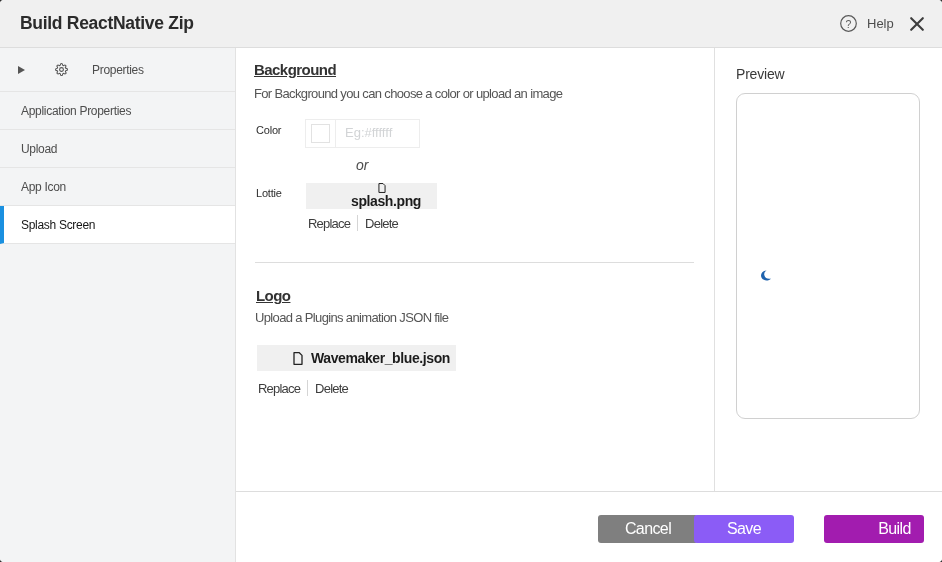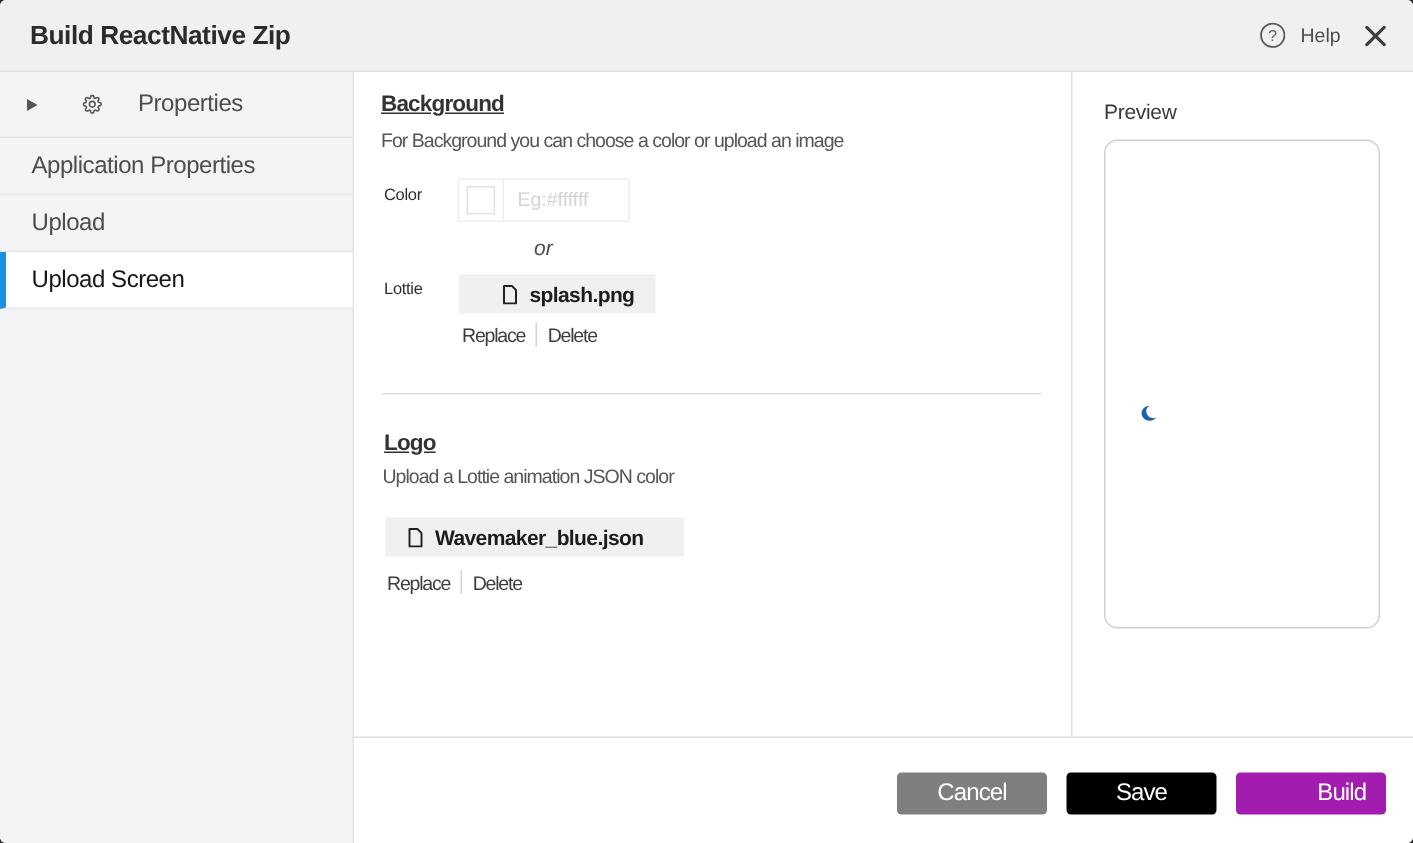--- a/index.html
+++ b/index.html
@@ -9,21 +9,21 @@
 
   
   .hdr { position:absolute; top:0; left:0; width:942px; height:48px; background:#f0f0f0; border-bottom:1px solid #ddd; }
   .hdr h1 { position:absolute; left:20px; top:13px; font-size:17.5px; font-weight:700; color:#2b2b2b; letter-spacing:-0.3px; }
   .help { position:absolute; left:840px; top:15px; display:flex; align-items:center; color:#4d4d4d; font-size:13px; }
   .help svg { margin-right:10px; }
   .closex { position:absolute; left:910px; top:17px; }
 
   
   .side { position:absolute; top:48px; left:0; width:236px; bottom:0; background:#f3f4f5; border-right:1px solid #e2e2e2; }
-  .srow { position:relative; border-bottom:1px solid #e5e5e5; color:#4d4d4d; font-size:16px; letter-spacing:-0.3px; display:flex; align-items:center; padding-left:21px;gap:19px; }
+  .srow { position:relative; border-bottom:1px solid #e5e5e5; color:#4d4d4d; font-size:12px; letter-spacing:-0.3px; display:flex; align-items:center; padding-left:21px;gap:19px; }
   .srow.props { height:44px; padding-left:18px; }
   .srow.item { height:38px; }
   .srow.sel { background:#fff; color:#161616; border-left:4px solid #1a90e0; padding-left:17px; }
   .caret { width:0; height:0; border-left:7px solid #555; border-top:4.5px solid transparent; border-bottom:4.5px solid transparent; margin-right:11px; }
   .gear { margin-right:5px; }
 
   
   h2 { font-size:15px; font-weight:700; color:#333; letter-spacing:-0.55px;text-decoration:underline; }
   .desc { font-size:13px; color:#555; letter-spacing:-0.65px; }
   .flbl { font-size:11px; color:#2e2e2e; letter-spacing:-0.2px; }
@@ -45,21 +45,21 @@
   .links .sep { width:1px; height:16px; background:#d5d5d5; margin:0 7px; }
 
   
   .prevttl { position:absolute; left:736px; top:66px; font-size:14px; color:#3a3a3a; letter-spacing:-0.2px; }
   .phone { position:absolute; left:736px; top:93px; width:184px; height:326px; border:1px solid #d0d0d0; border-radius:9px; background:#fff; }
 
   
   .foot { position:absolute; left:236px; right:0; top:491px; bottom:0; background:#fff; border-top:1px solid #ddd; }
   .btn { position:absolute; top:515px; height:28px; width:100px; border-radius:3px; color:#fff; font-size:16px; text-align:center; line-height:27px; letter-spacing:-0.6px; }
   .btn.gray { background:#7f7f7f; left:598px; }
-  .btn.blue1 { background:#000000; left:711px; }
+  .btn.blue1 { background:#8b5cf6; left:694px; }
   .btn.blue2 { background:#a21caf; left:824px;padding-left:41px; }
 </style>
 </head>
 <body>
 <div class="dialog">
   <div class="hdr">
     <h1>Build ReactNative Zip</h1>
     <div class="help">
       <svg width="17" height="17" viewBox="0 0 17 17">
           <circle cx="8.5" cy="8.5" r="7.8" fill="none" stroke="#5a5a5a" stroke-width="1.2"></circle>
@@ -76,54 +76,55 @@
     <div class="srow props">
       <span class="caret"></span>
       <svg class="gear" width="13" height="13" viewBox="0 0 24 24" fill="none" stroke="#555" stroke-width="2">
           <path d="M12 8.5a3.5 3.5 0 100 7 3.5 3.5 0 000-7z"></path>
           <path d="M19.4 15a1.6 1.6 0 00.33 1.82l.06.06a2 2 0 11-2.83 2.83l-.06-.06a1.6 1.6 0 00-1.82-.33 1.6 1.6 0 00-1 1.51V21a2 2 0 11-4 0v-.09a1.6 1.6 0 00-1-1.51 1.6 1.6 0 00-1.82.33l-.06.06a2 2 0 11-2.83-2.83l.06-.06a1.6 1.6 0 00.33-1.82 1.6 1.6 0 00-1.51-1H3a2 2 0 110-4h.09a1.6 1.6 0 001.51-1 1.6 1.6 0 00-.33-1.82l-.06-.06a2 2 0 112.83-2.83l.06.06a1.6 1.6 0 001.82.33h0a1.6 1.6 0 001-1.51V3a2 2 0 114 0v.09a1.6 1.6 0 001 1.51h0a1.6 1.6 0 001.82-.33l.06-.06a2 2 0 112.83 2.83l-.06.06a1.6 1.6 0 00-.33 1.82v0a1.6 1.6 0 001.51 1H21a2 2 0 110 4h-.09a1.6 1.6 0 00-1.51 1z"></path>
         </svg>
       <span>Properties</span>
     </div>
     <div class="srow item">Application Properties</div>
     <div class="srow item">Upload</div>
-    <div class="srow item sel">Upload Screen</div>
+    <div class="srow item">App Icon</div>
+    <div class="srow item sel">Splash Screen</div>
   </div>
 
   <div class="vline"></div>
 
   <h2 class="abs" style="left:254px; top:61px;">Background</h2>
   <div class="desc abs" style="left:254px; top:86px;">For Background you can choose a color or upload an image</div>
 
   <div class="flbl abs" style="left:256px; top:124px;">Color</div>
   <div class="colorbox">
     <div class="swatch"></div>
     <div class="csep"></div>
     <span class="phtxt">Eg:#ffffff</span>
   </div>
   <div class="or">or</div>
 
   <div class="flbl abs" style="left:256px; top:187px;">Lottie</div>
-  <div class="chip" style="left:306px; top:183px; width:131px; padding-left:29px;">
+  <div class="chip" style="left:306px; top:183px; width:131px; padding-left:29px;flex-direction:column;">
     <svg width="10" height="13" viewBox="0 0 10 13">
         <path d="M1 .7 h5.3 L9 3.4 v8.9 h-8 z" fill="none" stroke="#222" stroke-width="1.3" stroke-linejoin="round"></path>
       </svg>
     <span>splash.png</span>
   </div>
   <div class="links" style="left:308px; top:215px;">
     <span>Replace</span>
       <span class="sep"></span>
       <span>Delete</span>
   </div>
 
   <div class="abs" style="left:255px; top:262px; width:439px; height:1px; background:#ddd;"></div>
 
   <h2 class="abs" style="left:256px; top:287px;">Logo</h2>
-  <div class="desc abs" style="left:255px; top:310px;">Upload a Lottie animation JSON color</div>
-  <div class="chip" style="left:257px; top:345px; width:199px; padding-left:15px;">
+  <div class="desc abs" style="left:255px; top:310px;">Upload a Plugins animation JSON file</div>
+  <div class="chip" style="left:257px; top:345px; width:199px; padding-left:36px;">
     <svg width="10" height="13" viewBox="0 0 10 13">
         <path d="M1 .7 h5.3 L9 3.4 v8.9 h-8 z" fill="none" stroke="#222" stroke-width="1.3" stroke-linejoin="round"></path>
       </svg>
     <span>Wavemaker_blue.json</span>
   </div>
   <div class="links" style="left:258px; top:380px;">
     <span>Replace</span>
       <span class="sep"></span>
       <span>Delete</span>
   </div>

